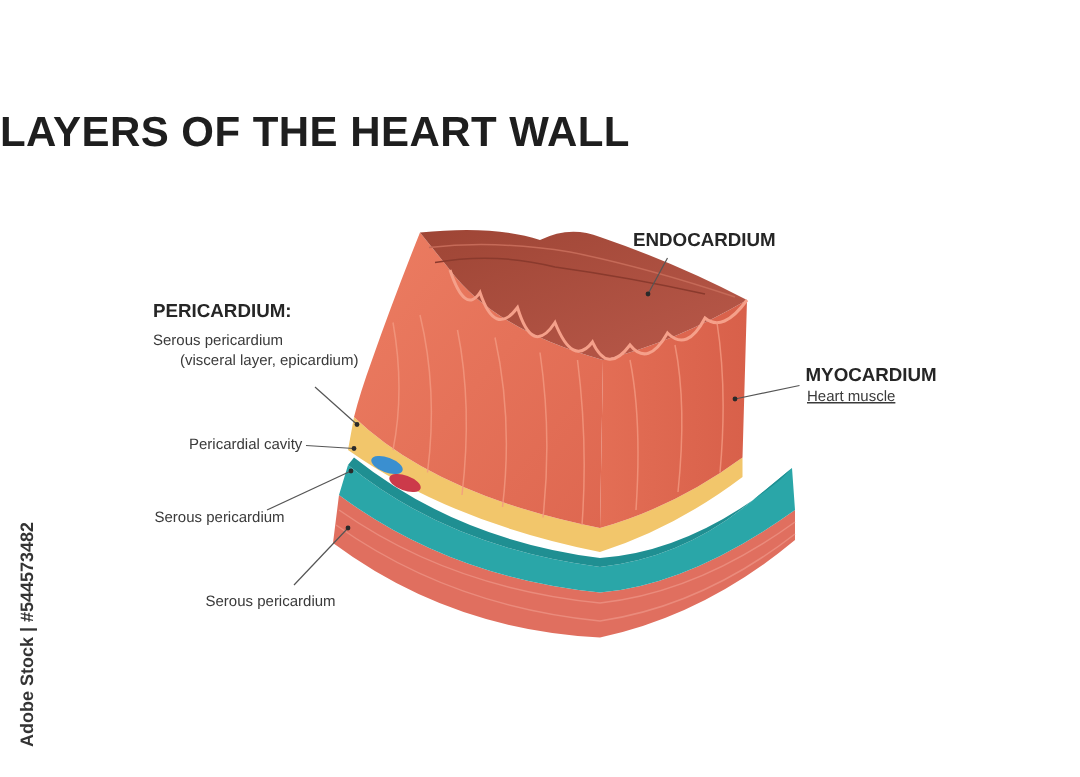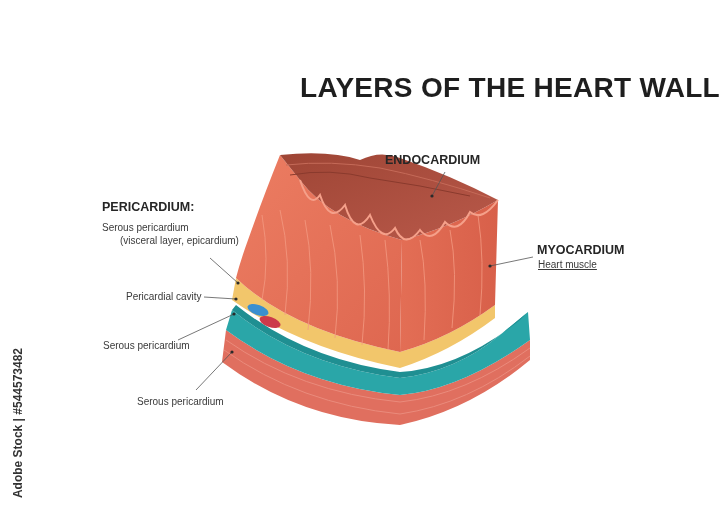--- a/index.html
+++ b/index.html
@@ -1,18 +1,18 @@
 <!DOCTYPE html>
 <html><head>
 <meta charset="utf-8">
 <style>
   html, body { margin:0; padding:0; }
   body { width:720px; height:518px; background:#ffffff; position:relative; overflow:hidden;
          font-family:"Liberation Sans", "DejaVu Sans", sans-serif; }
-  .title { position:absolute; left:0; width:720px; top:72px; text-align:right;
+  .title { position:absolute; left:0; width:720px; top:72px; text-align:left;
            font-size:28px; font-weight:bold; color:#1e1e1e; letter-spacing:0.3px; }
   .lbl { position:absolute; color:#3a3a3a; font-size:10px; white-space:nowrap; }
   .lbl-bold { position:absolute; color:#262626; font-size:12.5px; font-weight:bold; white-space:nowrap; }
   .stock { position:absolute; left:-72px; top:416px; width:180px; transform:rotate(-90deg);
            font-size:12px; font-weight:bold; color:#333; text-align:center; white-space:nowrap; }
   svg.art { position:absolute; left:0; top:0; }
 </style>
 </head>
 <body>
 
@@ -91,17 +91,17 @@
     <circle cx="490" cy="266" r="1.6"></circle>
   </g>
 </svg>
 
 <div class="lbl-bold" style="left:102px; top:200px;text-align:right;">PERICARDIUM:</div>
 <div class="lbl" style="left:102px; top:222px;">Serous pericardium</div>
 <div class="lbl" style="left:120px; top:235px;">(visceral layer, epicardium)</div>
 <div class="lbl" style="left:105px; top:291px;margin-left:21px;">Pericardial cavity</div>
 <div class="lbl" style="left:103px; top:340px;">Serous pericardium</div>
 <div class="lbl" style="left:137px; top:396px;">Serous pericardium</div>
-<div class="lbl-bold" style="left:385px; top:153px;">ENDOCARDIUM</div>
+<div class="lbl-bold" style="left:422px; top:153px;">ENDOCARDIUM</div>
 <div class="lbl-bold" style="left:537px; top:243px;text-align:center;">MYOCARDIUM</div>
 <div class="lbl" style="left:538px; top:259px;text-decoration:underline;">Heart muscle</div>
 
 <div class="stock">Adobe Stock | #544573482</div>
 
 </body></html>

